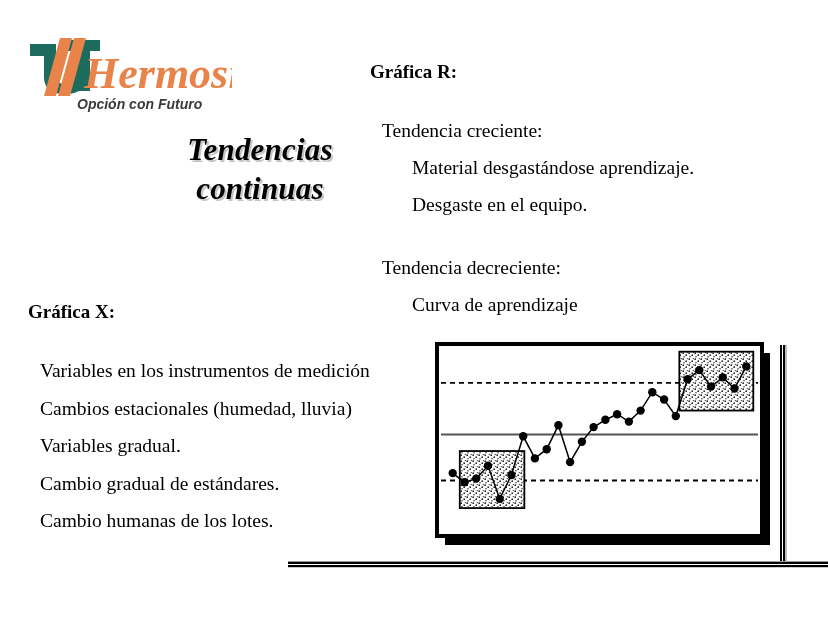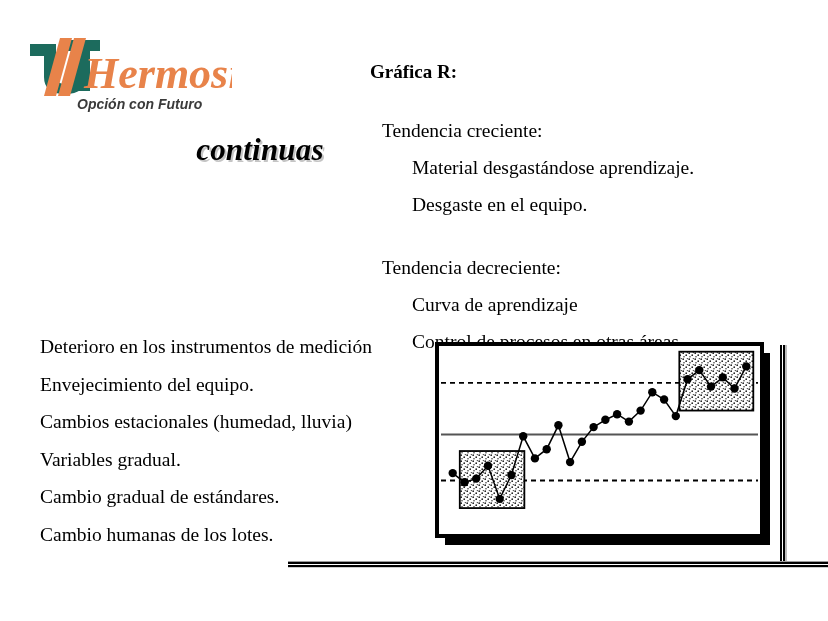--- a/index.html
+++ b/index.html
@@ -131,39 +131,39 @@
 
     <g>
       <text x="62" y="52" font-family="'Liberation Serif','DejaVu Serif',serif" font-size="44" font-style="italic" font-weight="bold" fill="#e8834a">Hermosillo</text>
     </g>
 
     <text x="55" y="73" font-family="'Liberation Sans','DejaVu Sans',sans-serif" font-size="14" font-style="italic" font-weight="bold" fill="#3a3a3a">Opción con  Futuro</text>
   </svg>
 </div>
 
 <div id="slide-title">
+  <span class="t-line">Tendencias</span>
   <span class="t-line">continuas</span>
 </div>
 
 <div id="r-block">
   <div class="heading">Gráfica R:</div>
   <div class="gap-sm"></div>
   <div class="body-line">Tendencia creciente:</div>
   <div class="body-line indent1">Material desgastándose aprendizaje.</div>
   <div class="body-line indent1">Desgaste en el equipo.</div>
   <div class="gap-xs"></div>
   <div class="body-line">Tendencia decreciente:</div>
   <div class="body-line indent1">Curva de aprendizaje</div>
-  <div class="body-line indent1">Control de procesos en otras áreas</div>
 </div>
 
 <div id="x-block">
+  <div class="heading">Gráfica X:</div>
   <div class="gap-sm"></div>
-  <div class="body-line">Deterioro en los instrumentos de medición</div>
-  <div class="body-line">Envejecimiento del equipo.</div>
+  <div class="body-line">Variables en los instrumentos de medición</div>
   <div class="body-line">Cambios estacionales (humedad, lluvia)</div>
   <div class="body-line">Variables gradual.</div>
   <div class="body-line">Cambio gradual de estándares.</div>
   <div class="body-line">Cambio humanas de los lotes.</div>
 </div>
 
 <div id="chart-wrap">
   <svg id="chart-svg" width="340" height="205" viewBox="0 0 340 205">
     <defs>
       <pattern id="stipple" width="6" height="6" patternUnits="userSpaceOnUse">

